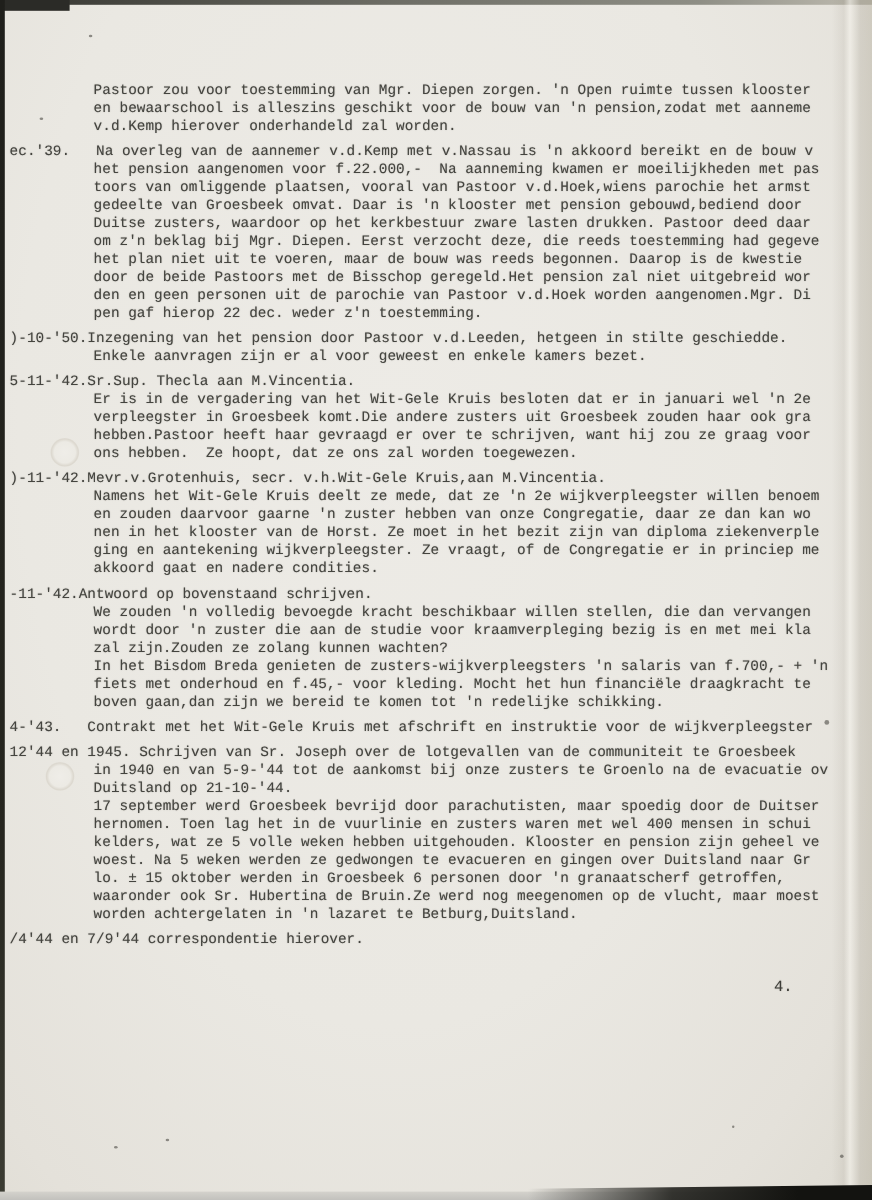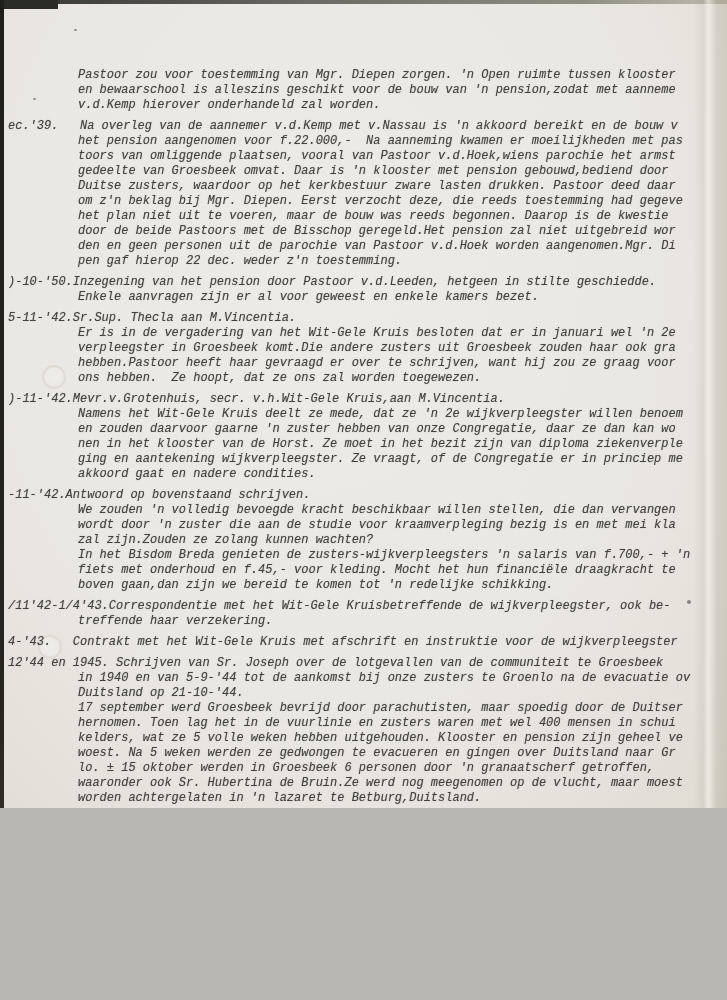--- a/index.html
+++ b/index.html
@@ -3,25 +3,24 @@
 <meta charset="utf-8">
 <style>
   html, body { margin: 0; padding: 0; }
   body {
     width: 727px; height: 1000px;
     font-family: "Liberation Mono", "DejaVu Sans Mono", monospace;
     background: #b9b7b2;
   }
   #scan-page {
     position: relative;
-    width: 727px; height: 808px;
+    width: 727px; height: 1000px;
     overflow: hidden;
     background:
       radial-gradient(ellipse at 45% 35%, #edebe6 0%, #eae8e2 55%, #e4e1da 85%, #dedbd2 100%);
-    font-style: italic;
   }
   
   .edge-top {
     position: absolute; left: 0; top: 0; width: 727px; height: 4px;
     background: linear-gradient(to right, #34342f, #6d6d65 45%, #8e8e85 80%, #b9b6ab 97%);
   }
   .edge-top-corner {
     position: absolute; left: 0; top: 0; width: 58px; height: 9px;
     background: #2b2b27; filter: blur(0.5px);
   }
@@ -114,22 +113,20 @@
 nen in het klooster van de Horst. Ze moet in het bezit zijn van diploma ziekenverple
 ging en aantekening wijkverpleegster. Ze vraagt, of de Congregatie er in princiep me
 akkoord gaat en nadere condities.</div>
     <div class="entry hanging">-11-'42.Antwoord op bovenstaand schrijven.
 We zouden 'n volledig bevoegde kracht beschikbaar willen stellen, die dan vervangen
 wordt door 'n zuster die aan de studie voor kraamverpleging bezig is en met mei kla
 zal zijn.Zouden ze zolang kunnen wachten?
 In het Bisdom Breda genieten de zusters-wijkverpleegsters 'n salaris van f.700,- + 'n
 fiets met onderhoud en f.45,- voor kleding. Mocht het hun financiële draagkracht te
 boven gaan,dan zijn we bereid te komen tot 'n redelijke schikking.</div>
-    <div class="entry hanging">/11'42-1/4'43.Correspondentie met het Wit-Gele Kruisbetreffende de wijkverpleegster, ook be-
-treffende haar verzekering.</div>
     <div class="entry hanging">4-'43.   Contrakt met het Wit-Gele Kruis met afschrift en instruktie voor de wijkverpleegster</div>
     <div class="entry hanging">12'44 en 1945. Schrijven van Sr. Joseph over de lotgevallen van de communiteit te Groesbeek
 in 1940 en van 5-9-'44 tot de aankomst bij onze zusters te Groenlo na de evacuatie ov
 Duitsland op 21-10-'44.
 17 september werd Groesbeek bevrijd door parachutisten, maar spoedig door de Duitser
 hernomen. Toen lag het in de vuurlinie en zusters waren met wel 400 mensen in schui
 kelders, wat ze 5 volle weken hebben uitgehouden. Klooster en pension zijn geheel ve
 woest. Na 5 weken werden ze gedwongen te evacueren en gingen over Duitsland naar Gr
 lo. ± 15 oktober werden in Groesbeek 6 personen door 'n granaatscherf getroffen,
 waaronder ook Sr. Hubertina de Bruin.Ze werd nog meegenomen op de vlucht, maar moest

